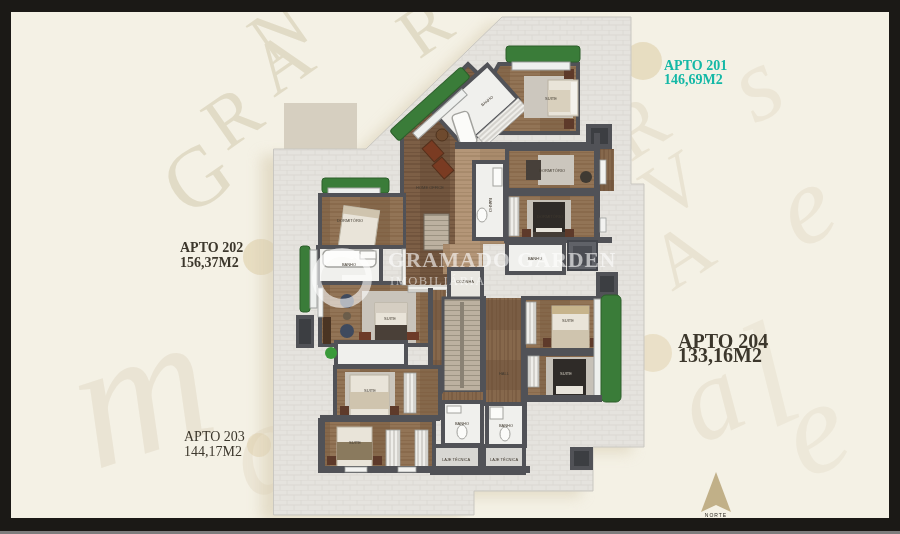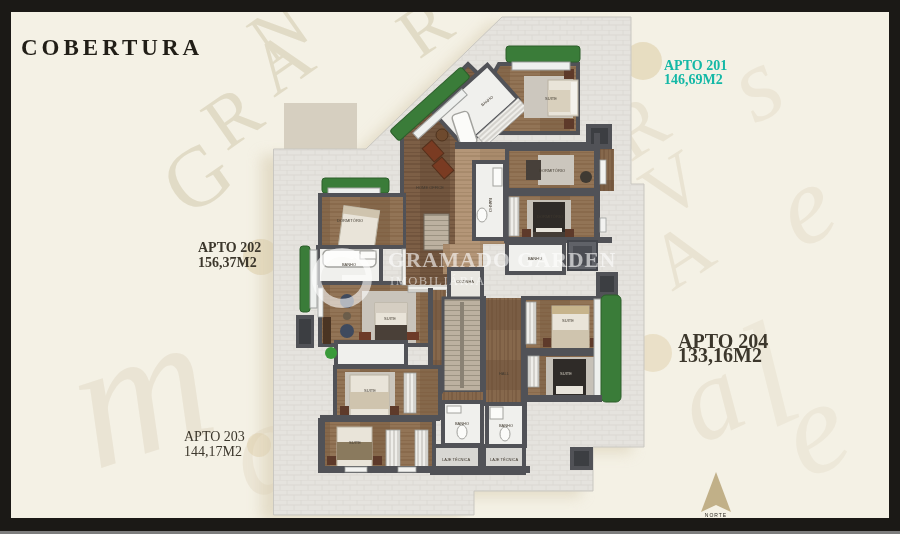--- a/index.html
+++ b/index.html
@@ -404,24 +404,23 @@
 <text x="390" y="285" font-family="Liberation Serif, serif" font-size="12.5" letter-spacing="1.5" fill="#ffffff" opacity="0.55">IMOBILIÁRIA</text>
 </g>
 </svg>
 
 <div style="position:absolute;left:0;top:0;width:900px;height:12px;background:#1b1916;"></div>
 <div style="position:absolute;left:0;top:0;width:11px;height:534px;background:#1b1916;"></div>
 <div style="position:absolute;left:889px;top:0;width:11px;height:534px;background:#1b1916;"></div>
 <div style="position:absolute;left:0;top:518px;width:900px;height:16px;background:#1b1916;"></div>
 <div style="position:absolute;left:0;top:531px;width:900px;height:3px;background:#7d7d7d;"></div>
 
-<div style="position:absolute;left:21px;top:35px;font-size:23px;letter-spacing:4px;color:#211e17;font-weight:bold;">COBERTURA</div>
 
 <div style="position:absolute;left:664px;top:44px;font-size:14px;font-weight:bold;color:#14b8a6;line-height:14px;margin-top:15px;">APTO 201<br>146,69M2</div>
-<div style="position:absolute;left:180px;top:240px;font-size:14px;font-weight:bold;color:#3c372c;line-height:15px;margin-left:18px;">APTO 202<br>156,37M2</div>
+<div style="position:absolute;left:180px;top:240px;font-size:14px;font-weight:bold;color:#3c372c;line-height:15px;">APTO 202<br>156,37M2</div>
 <div style="position:absolute;left:184px;top:429px;font-size:14px;font-weight:normal;color:#3c372c;line-height:15px;">APTO 203<br>144,17M2</div>
 <div style="position:absolute;left:678px;top:334px;font-size:20px;font-weight:bold;color:#3c372c;line-height:14px;">APTO 204<br>133,16M2</div>
 
 <svg width="60" height="60" style="left:686px;top:465px;" viewBox="0 0 60 60">
   <path d="M30,7 L45,47 L30,40 L15,47 Z" fill="#c1b088"></path>
   <text x="30" y="52" font-size="5" text-anchor="middle" fill="#2a2620" font-family="Liberation Sans, sans-serif" letter-spacing="1">NORTE</text>
 </svg>
 </div>
 
 </body></html>

